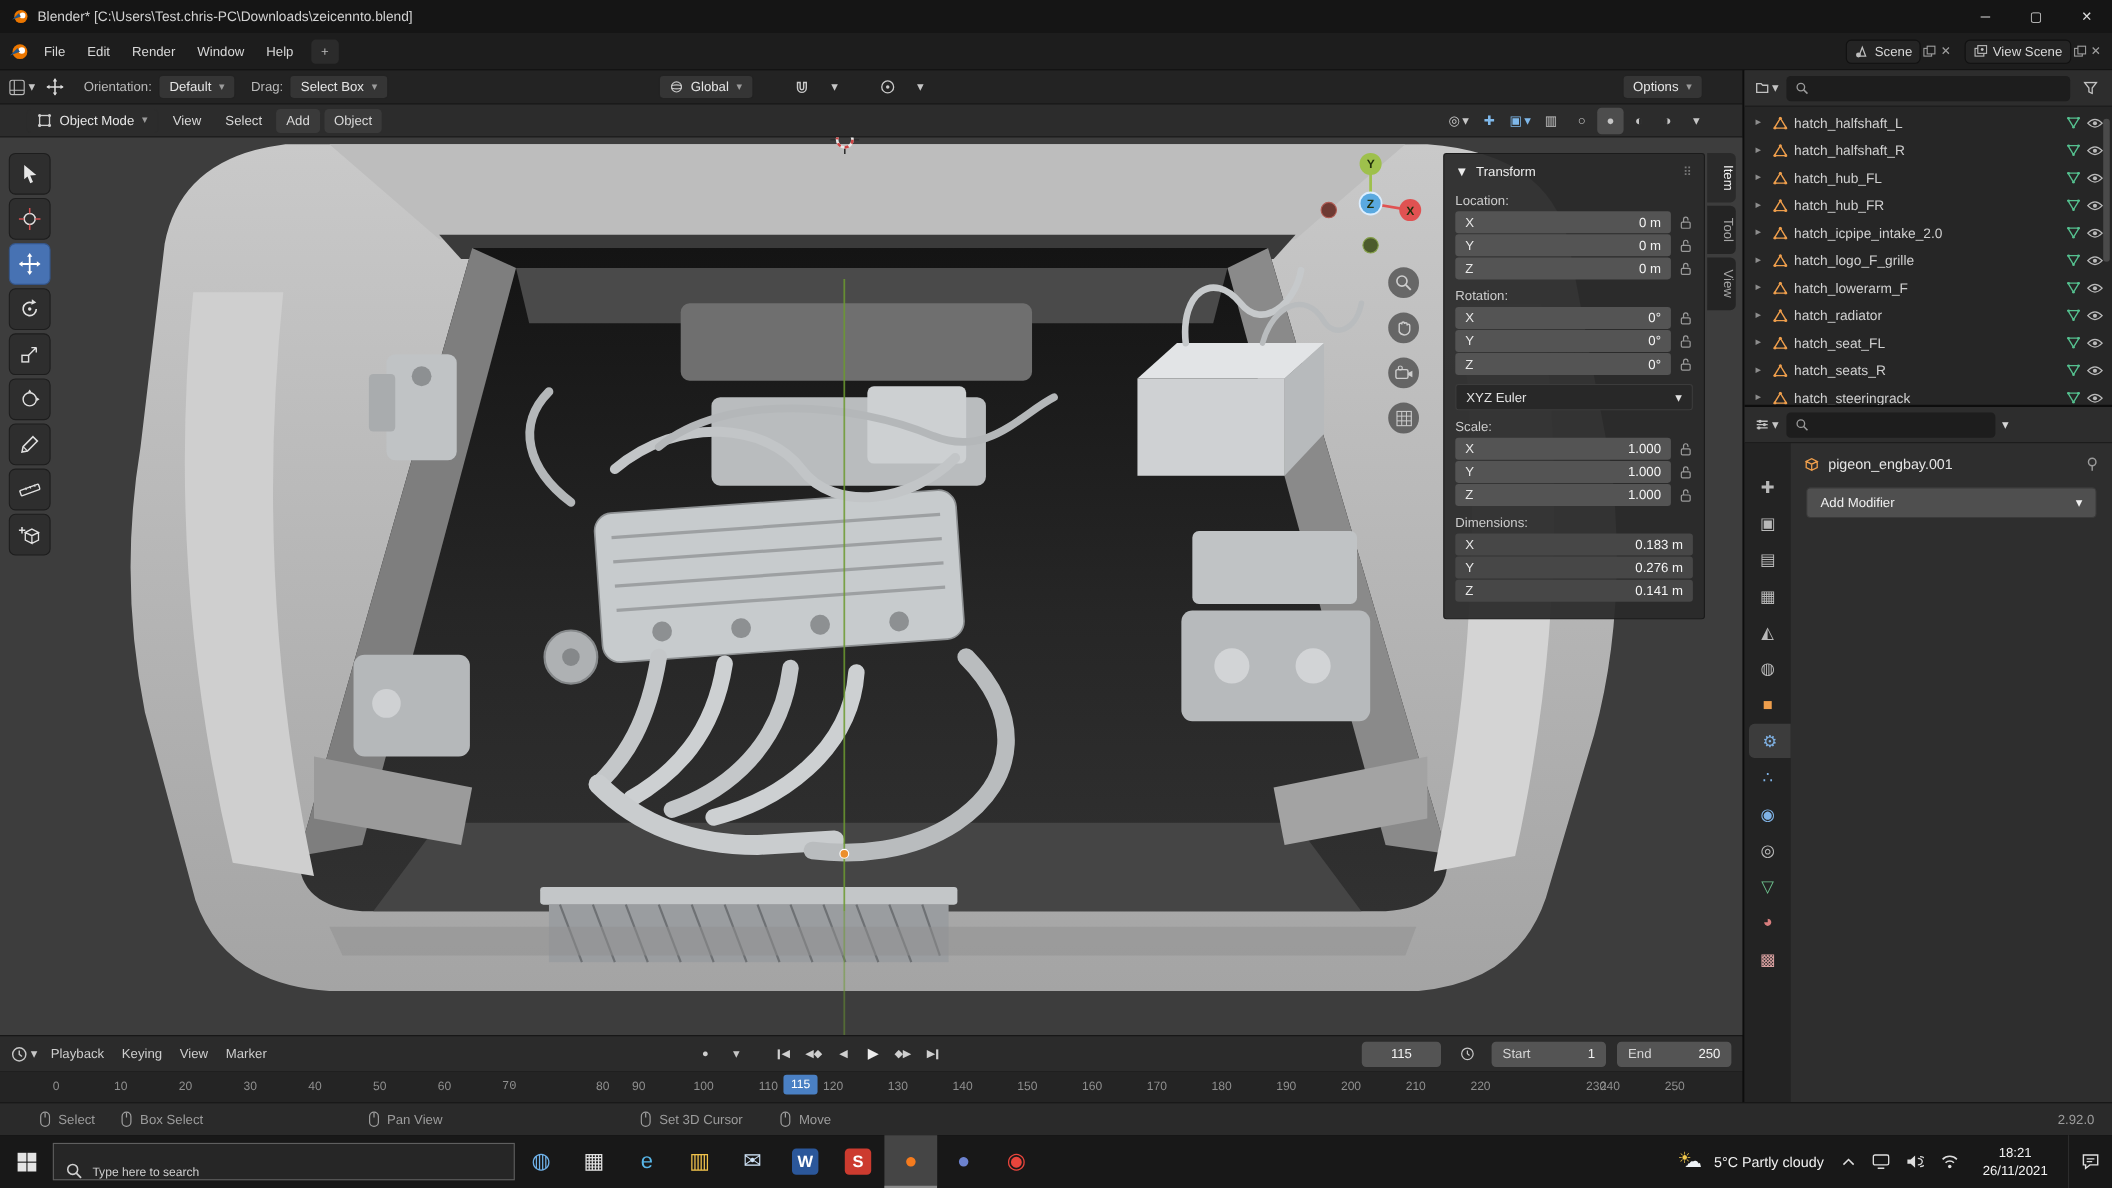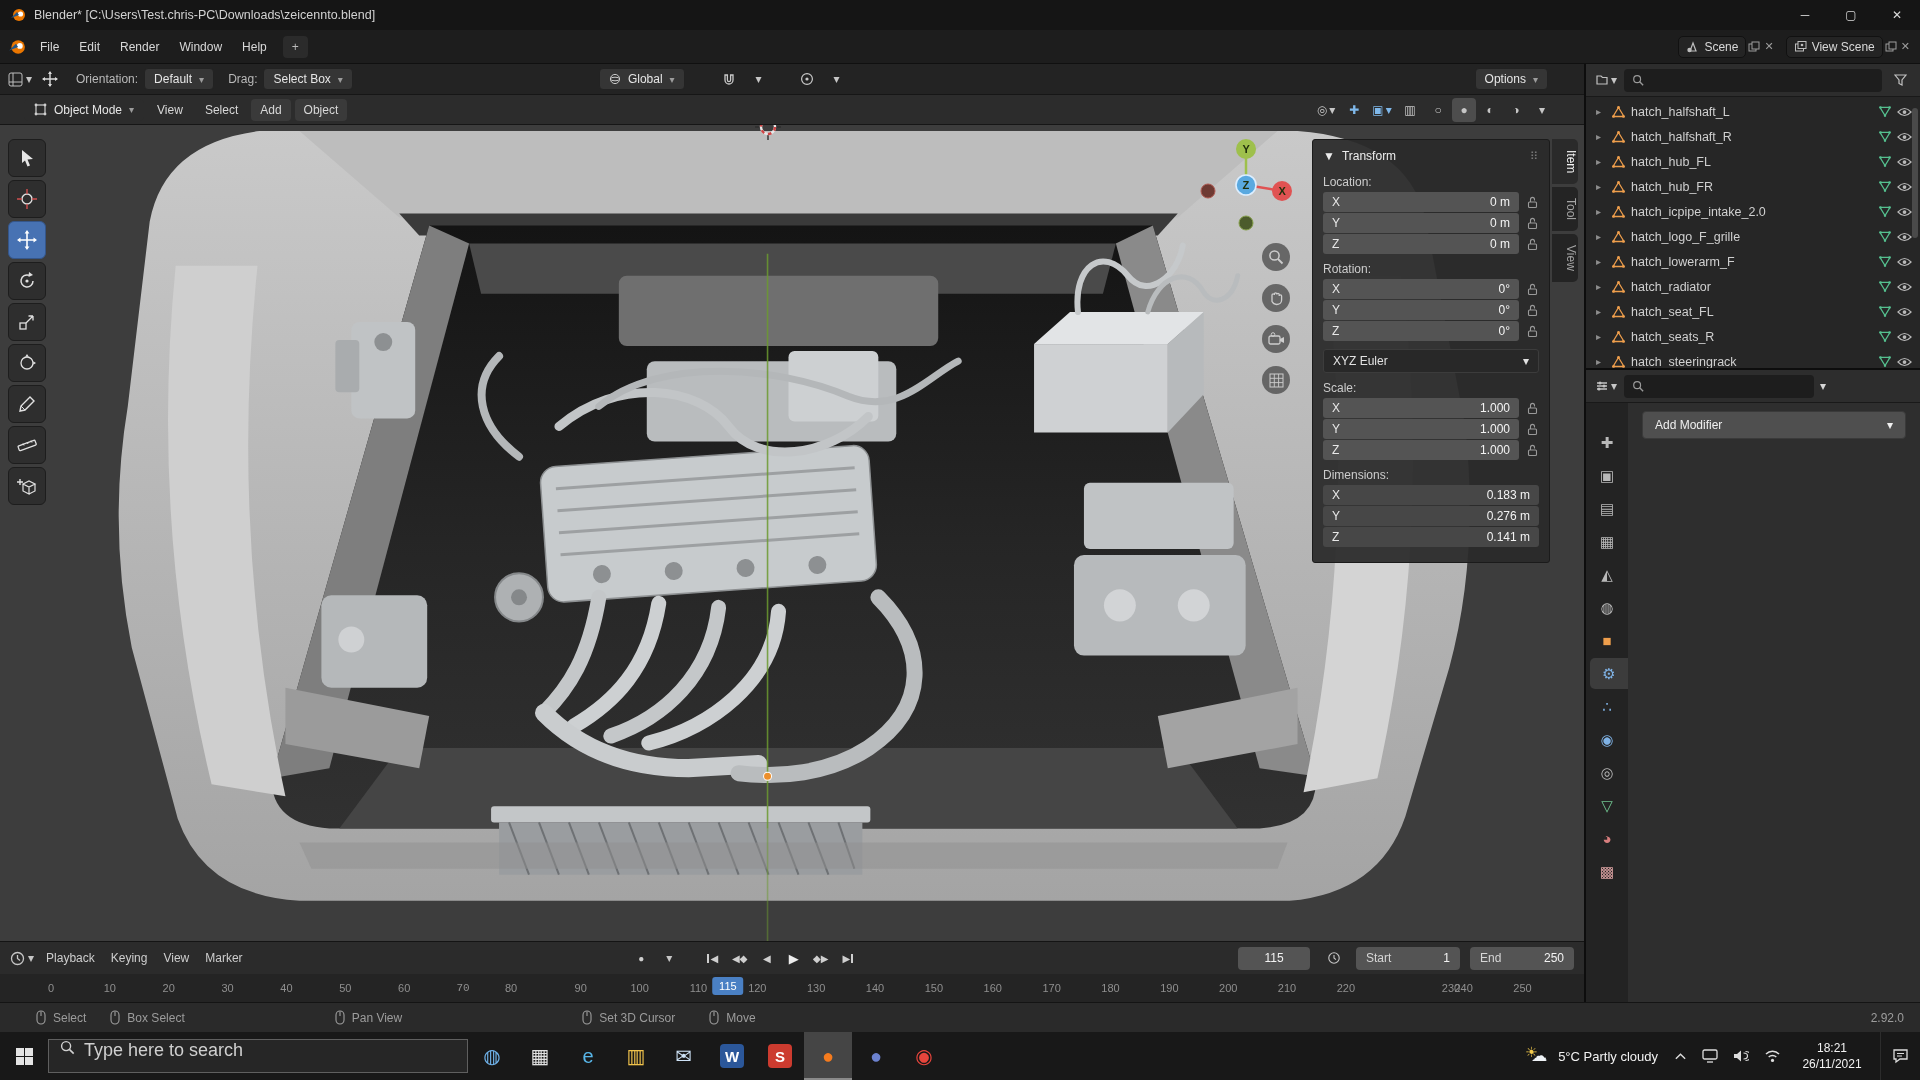--- a/index.html
+++ b/index.html
@@ -118,21 +118,21 @@
   .statusbar{height:30px;background:#2a2a2a;border-top:1px solid #141414;display:flex;align-items:center;flex:0 0 auto;color:#9c9c9c;}
   .hint{display:flex;align-items:center;gap:7px;}
   .hint0{margin-left:36px;} .hint1{margin-left:24px;} .hint2{margin-left:150px;} .hint3{margin-left:180px;} .hint4{margin-left:34px;}
   .version{margin-left:auto;margin-right:16px;color:#9c9c9c;}
 
   
   .taskbar{height:48px;background:#181818;display:flex;align-items:center;flex:0 0 auto;}
   .start-btn{width:48px;height:48px;display:flex;align-items:center;justify-content:center;}
   .win-logo{display:grid;grid-template-columns:8px 8px;grid-template-rows:8px 8px;gap:1px;}
   .win-logo i{background:#e4e4e4;}
-  .tb-search{width:420px;height:34px;background:#262626;border:1px solid #5f5f5f;display:flex;align-items:flex-start;gap:9px;padding:0 11px;color:#cfcfcf;font-size:18px;}
+  .tb-search{width:420px;height:34px;background:#262626;border:1px solid #5f5f5f;display:flex;align-items:flex-end;gap:9px;padding:0 11px;color:#cfcfcf;font-size:11px;}
   .tb-app{width:48px;height:48px;display:flex;align-items:center;justify-content:center;}
   .tb-app.active{background:#454545;box-shadow:inset 0 -2px 0 #8a8a8a;}
   .tb-glyph{font-size:20px;line-height:1;}
   .tb-glyph.badge{width:24px;height:24px;display:flex;align-items:center;justify-content:center;border-radius:4px;font-size:15px;font-weight:bold;}
   .weather{display:flex;align-items:center;gap:7px;color:#f2f2f2;font-size:13px;padding:0 10px;height:48px;}
   .weather-icon{position:relative;width:26px;height:20px;}
   .weather-icon .sun{position:absolute;left:0;top:-2px;color:#f2c94c;font-size:14px;}
   .weather-icon .cloud{position:absolute;left:6px;top:0;color:#eef2f6;font-size:16px;}
   .tray{display:flex;align-items:center;gap:15px;margin:0 12px 0 6px;}
   .clock{text-align:center;color:#f2f2f2;font-size:12px;line-height:1.35;min-width:72px;}
@@ -699,21 +699,21 @@
         </div>
         <div class="tl-ruler">
             <span class="tick" style="left: 51px;">0</span>
             <span class="tick" style="left: 109.86px;">10</span>
             <span class="tick" style="left: 168.72px;">20</span>
             <span class="tick" style="left: 227.58px;">30</span>
             <span class="tick" style="left: 286.44px;">40</span>
             <span class="tick" style="left: 345.3px;">50</span>
             <span class="tick" style="left: 404.16px;">60</span>
             <span class="tick" style="left: 463.02px; font-family: Liberation Mono, monospace;">70</span>
-            <span class="tick" style="left: 511px;">80</span>
+            <span class="tick" style="left: 548px;">80</span>
             <span class="tick" style="left: 580.74px;">90</span>
             <span class="tick" style="left: 639.6px;">100</span>
             <span class="tick" style="left: 698.46px;">110</span>
             <span class="tick" style="left: 757.32px;">120</span>
             <span class="tick" style="left: 816.18px;">130</span>
             <span class="tick" style="left: 875.04px;">140</span>
             <span class="tick" style="left: 933.9px;">150</span>
             <span class="tick" style="left: 992.76px;">160</span>
             <span class="tick" style="left: 1051.62px;">170</span>
             <span class="tick" style="left: 1110.48px;">180</span>
@@ -1100,20 +1100,34 @@
                 <span class="ptab-glyph" style="color: rgb(111, 195, 143);">▽</span>
               </div>
               <div class="ptab">
                 <span class="ptab-glyph" style="color: rgb(216, 126, 126);">◕</span>
               </div>
               <div class="ptab">
                 <span class="ptab-glyph" style="color: rgb(216, 160, 160);">▩</span>
               </div>
             </div>
           <div class="pr-main">
+            <div class="breadcrumb">
+              <span>
+                <svg width="14" height="14" viewBox="0 0 14 14">
+                    <path d="M2,4.5 L7,2 L12,4.5 L7,7 Z M2,4.5 V10 L7,12.5 V7 M12,4.5 V10 L7,12.5" fill="none" stroke="#ee9e4c" stroke-width="1.2"></path>
+                  </svg>
+              </span>
+              <span>pigeon_engbay.001</span>
+              <span class="pin">
+                <svg width="12" height="14" viewBox="0 0 12 14">
+                    <circle cx="6" cy="5" r="3.4" fill="none" stroke="#9a9a9a" stroke-width="1.3"></circle>
+                    <line x1="6" y1="8.4" x2="6" y2="13" stroke="#9a9a9a" stroke-width="1.3"></line>
+                  </svg>
+              </span>
+            </div>
             <div class="add-modifier">
               <span>Add Modifier</span>
               <span class="chev">▾</span>
             </div>
           </div>
         </div>
       </div>
     </div>
   </div>
 

